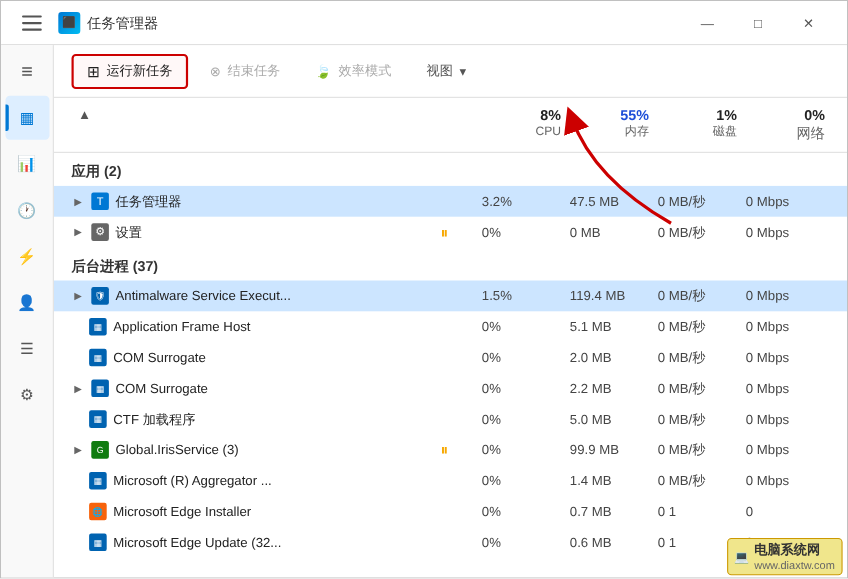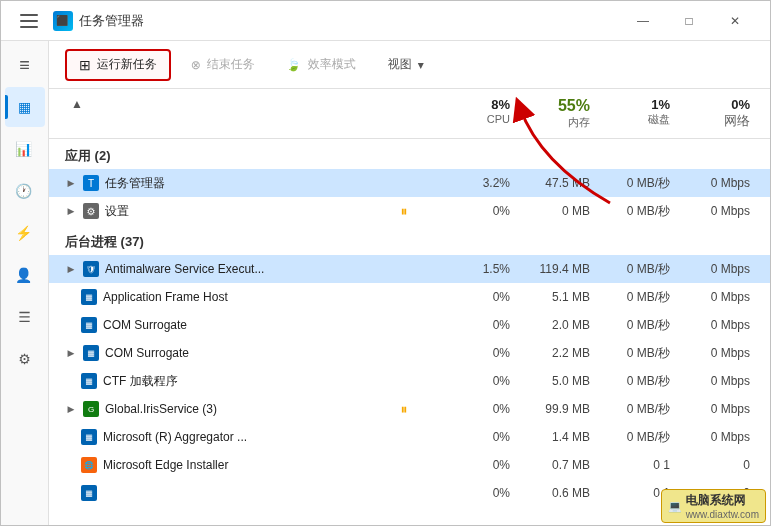--- a/index.html
+++ b/index.html
@@ -283,21 +283,21 @@
     }
 
     .icon-blue { background: #0063b1; color: white; }
     .icon-gear { background: #666; color: white; }
     .icon-green { background: #107c10; color: white; }
     .icon-taskbar { background: #0078d4; color: white; }
 
     .process-cell {
       font-size: 12px;
       color: #444;
-      text-align: right;
+      text-align: left;
       padding: 0 4px;
     }
 
     .pause-icon {
       width: 16px;
       height: 16px;
       color: #f7a800;
       font-size: 14px;
       display: flex;
       align-items: center;
@@ -431,21 +431,21 @@
         </div>
 
         <div class="process-table">
 
           <div class="table-header">
             <div class="col-header">
               <span class="sort-arrow">▲</span>
             </div>
             <div class="col-header"></div>
             <div class="col-header"><span style="display:block;font-size:13px;font-weight:600;color:#222;">8%</span><span style="font-size:11px;color:#666;padding-left:26px;">CPU</span></div>
-            <div class="col-header"><span style="display:block;font-size:16px;font-weight:600;color:#4d7c0f;">55%</span><span style="font-size:11px;color:#666;">内存</span></div>
+            <div class="col-header"><span style="display:block;font-size:13px;font-weight:600;color:#1d4ed8;">55%</span><span style="font-size:11px;color:#666;">内存</span></div>
             <div class="col-header"><span style="display:block;font-size:13px;font-weight:600;color:#222;">1%</span><span style="font-size:11px;color:#666;">磁盘</span></div>
             <div class="col-header"><span style="display:block;font-size:13px;font-weight:600;color:#222;">0%</span><span style="font-size:13px;color:#666;">网络</span></div>
           </div>
 
           <div class="group-header">应用 (2)</div>
 
           <div class="process-row highlighted">
             <div class="process-name">
               <span class="expand-btn">▶</span>
               <div class="process-icon icon-taskbar">T</div>
@@ -572,20 +572,21 @@
             <div class="process-cell status-cell"></div>
             <div class="process-cell">0%</div>
             <div class="process-cell">0.7 MB</div>
             <div class="process-cell">0 1</div>
             <div class="process-cell">0</div>
           </div>
 
           <div class="process-row">
             <div class="process-name" style="padding-left:16px;">
               <div class="process-icon icon-blue" style="font-size:8px;">▦</div>
+              <span>Microsoft Edge Update (32...</span>
             </div>
             <div class="process-cell status-cell"></div>
             <div class="process-cell">0%</div>
             <div class="process-cell">0.6 MB</div>
             <div class="process-cell">0 1</div>
             <div class="process-cell">0</div>
           </div>
 
         </div>
       </div>

